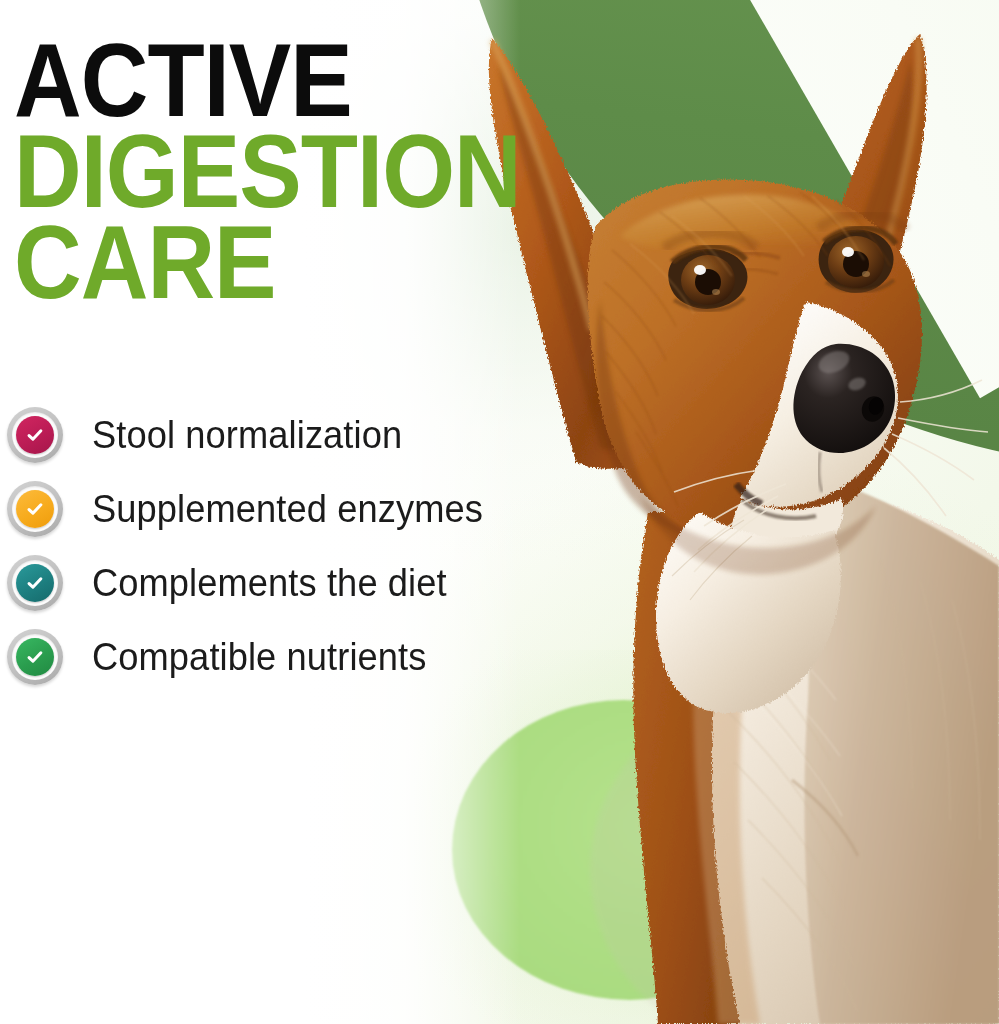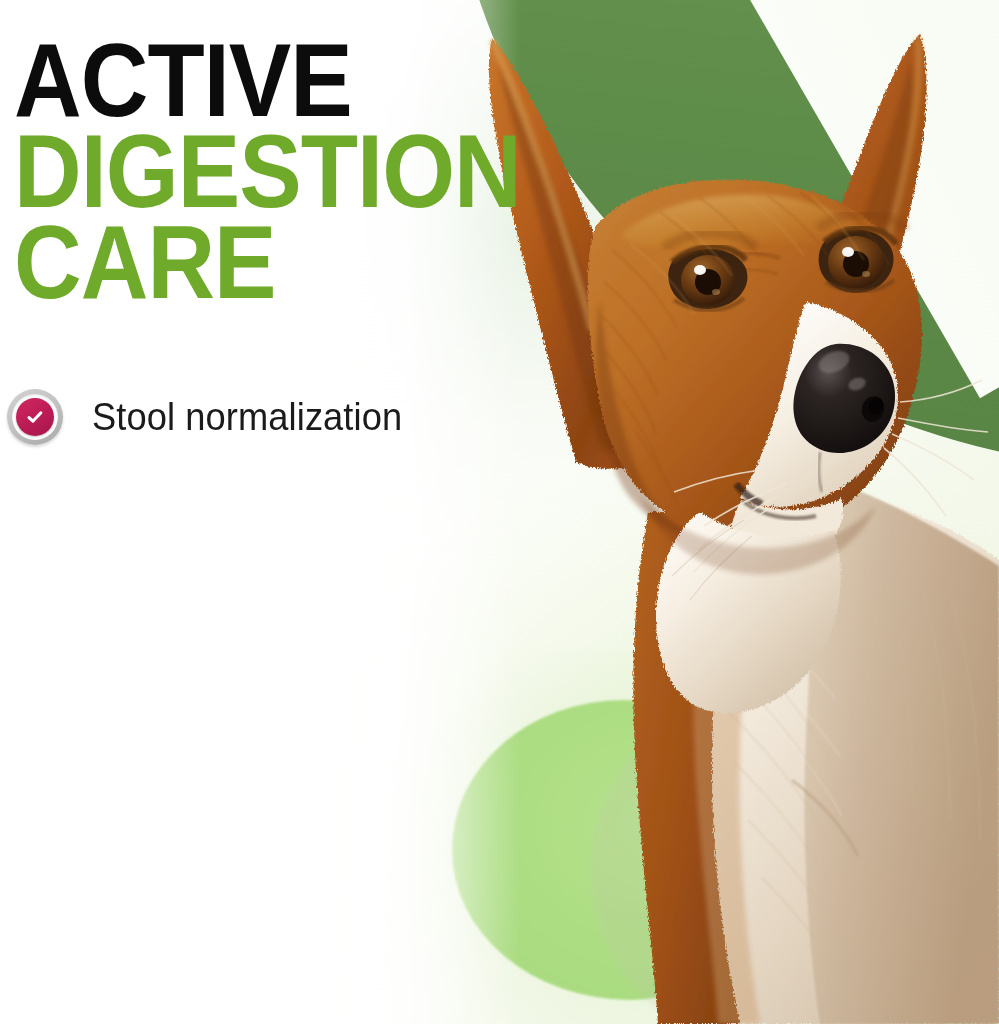--- a/index.html
+++ b/index.html
@@ -89,21 +89,21 @@
     white-space:nowrap;
     display:block;
   }
   .hl-1 { color:#0c0c0c; margin-top:14px; }
   .hl-2 { color:#6faa2a; margin-top:8px; }
   .hl-3 { color:#6faa2a; margin-top:8px; }
 
   
   .bullets {
     position:absolute;
-    left:7px; top:380px;
+    left:7px; top:398px;
     z-index:6;
   }
   .bullet-row {
     display:flex;
     align-items:center;
     height:74px;
   }
   .badge {
     position:relative;
     width:56px; height:56px;
@@ -402,19 +402,49 @@
         <span class="badge-core" style="background:linear-gradient(150deg,#d12660 0%,#bb1c55 55%,#a5164a 100%)">
           <svg width="22" height="22" viewBox="0 0 24 24" aria-hidden="true">
               <path d="M5.5 12.6 L9.7 16.6 L18.4 7.4" fill="none" stroke="#ffffff" stroke-width="3.3" stroke-linecap="round" stroke-linejoin="round"></path>
             </svg>
         </span>
       </span>
       <span class="bullet-label">Stool normalization</span>
     </div>
 
 
-
-
-
-
+    <div class="bullet-row">
+      <span class="badge">
+        <span class="badge-core" style="background:linear-gradient(150deg,#fcbb3c 0%,#f7ab1d 55%,#ee9c0c 100%)">
+          <svg width="22" height="22" viewBox="0 0 24 24" aria-hidden="true">
+              <path d="M5.5 12.6 L9.7 16.6 L18.4 7.4" fill="none" stroke="#ffffff" stroke-width="3.3" stroke-linecap="round" stroke-linejoin="round"></path>
+            </svg>
+        </span>
+      </span>
+      <span class="bullet-label">Supplemented enzymes</span>
+    </div>
+
+
+
+    <div class="bullet-row">
+      <span class="badge">
+        <span class="badge-core" style="background:linear-gradient(150deg,#2a9a9b 0%,#1d7f80 55%,#166a6b 100%)">
+          <svg width="22" height="22" viewBox="0 0 24 24" aria-hidden="true">
+              <path d="M5.5 12.6 L9.7 16.6 L18.4 7.4" fill="none" stroke="#ffffff" stroke-width="3.3" stroke-linecap="round" stroke-linejoin="round"></path>
+            </svg>
+        </span>
+      </span>
+      <span class="bullet-label">Complements the diet</span>
+    </div>
+
+    <div class="bullet-row">
+      <span class="badge">
+        <span class="badge-core" style="background:linear-gradient(150deg,#38b862 0%,#2a9d4e 55%,#218a42 100%)">
+          <svg width="22" height="22" viewBox="0 0 24 24" aria-hidden="true">
+              <path d="M5.5 12.6 L9.7 16.6 L18.4 7.4" fill="none" stroke="#ffffff" stroke-width="3.3" stroke-linecap="round" stroke-linejoin="round"></path>
+            </svg>
+        </span>
+      </span>
+      <span class="bullet-label">Compatible nutrients</span>
+    </div>
 
   </div>
 </div>
 
 </body></html>

